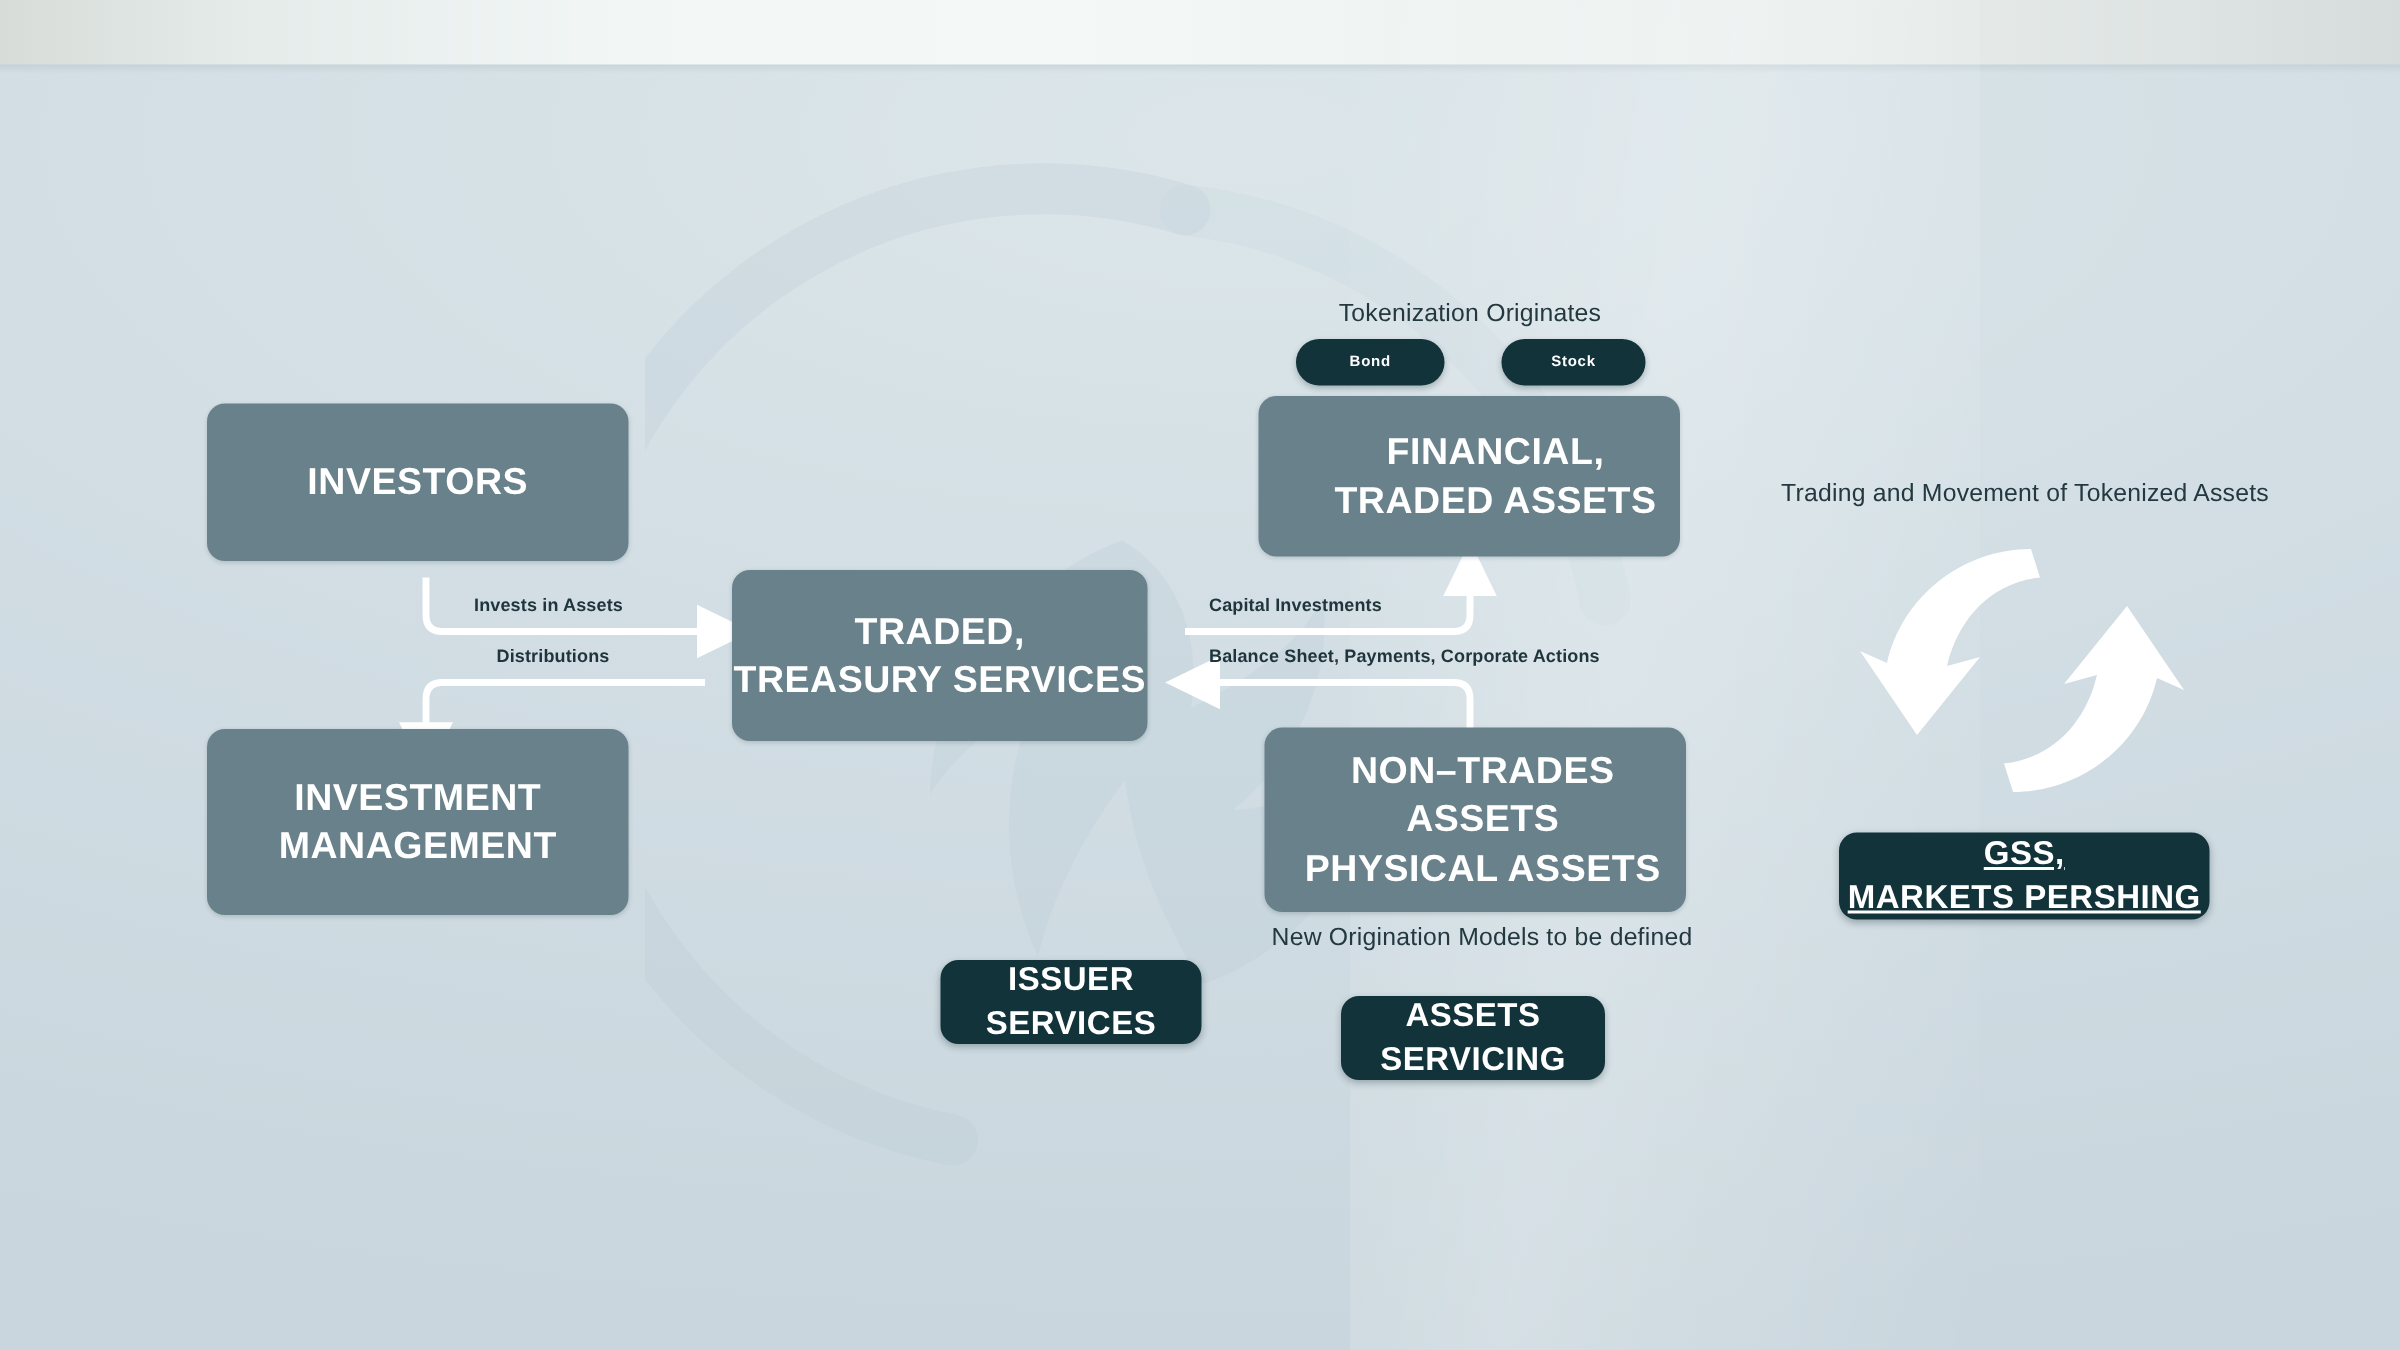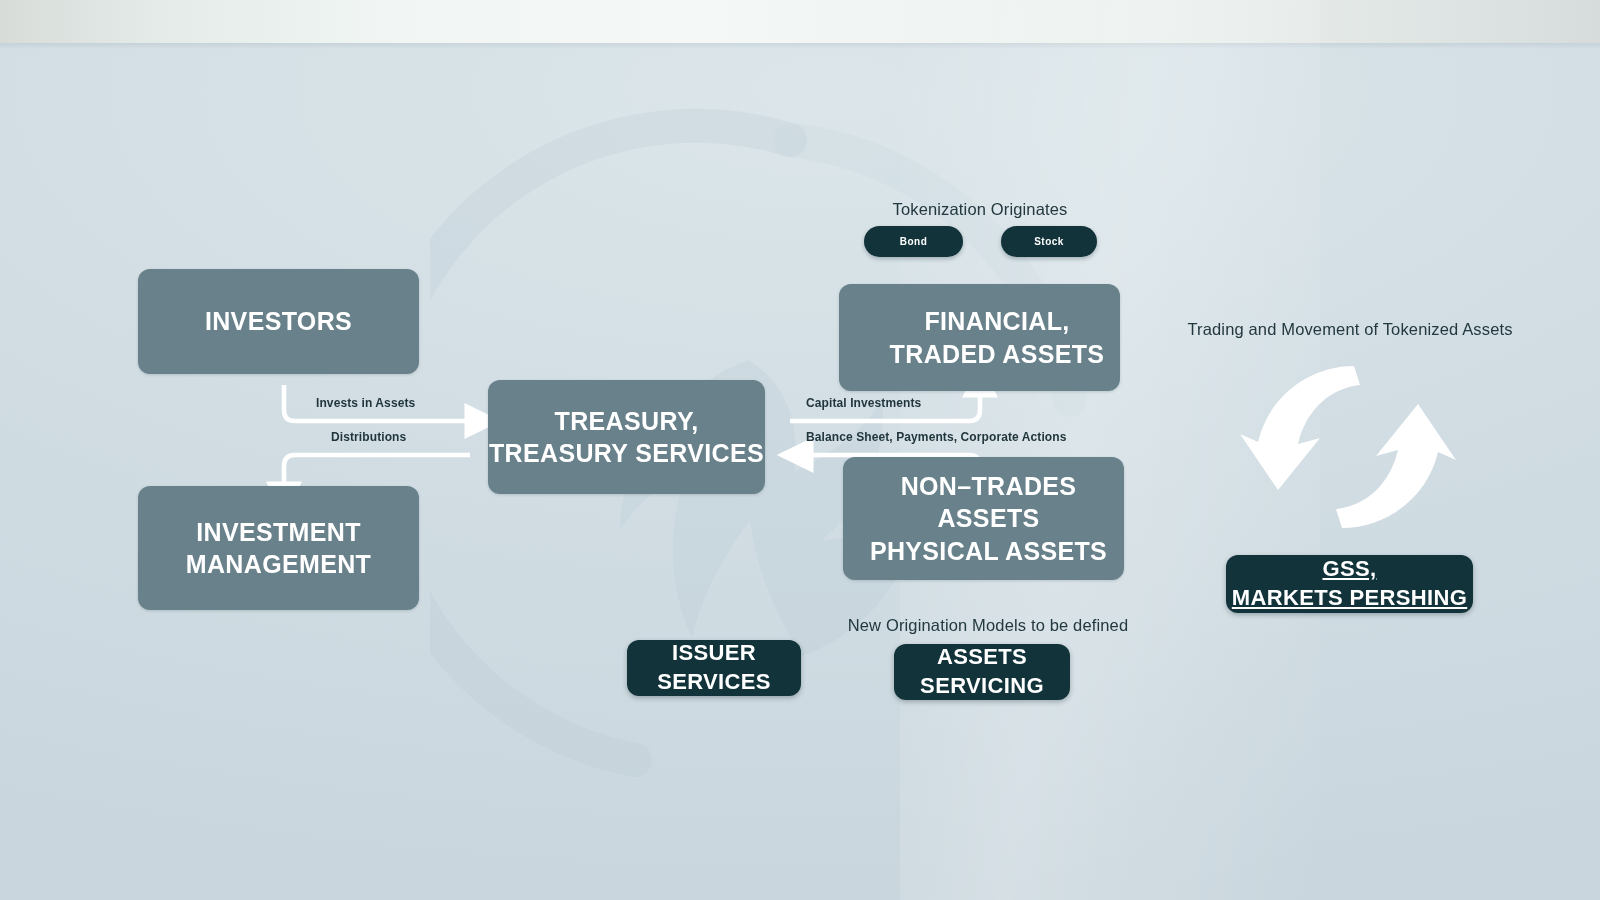--- a/index.html
+++ b/index.html
@@ -236,47 +236,47 @@
 
   <div class="node node-slate" style="left:138px; top:486px; width:281px; height:124px;">
     <div>
       <div>INVESTMENT</div>
       <div>MANAGEMENT</div>
     </div>
   </div>
 
   <div class="node node-slate" style="left:488px; top:380px; width:277px; height:114px;">
     <div>
-      <div>TREASURY,</div>
+      <div>TRADED,</div>
       <div>TREASURY SERVICES</div>
     </div>
   </div>
 
-  <div class="node node-slate" style="left:839px; top:284px; width:281px; height:107px;padding-left:35px;">
+  <div class="node node-slate" style="left:839px; top:264px; width:281px; height:107px;padding-left:35px;">
     <div>
       <div>FINANCIAL,</div>
       <div>TRADED ASSETS</div>
     </div>
   </div>
 
-  <div class="node node-slate" style="left:843px; top:457px; width:281px; height:123px;padding-left:10px;">
+  <div class="node node-slate" style="left:843px; top:485px; width:281px; height:123px;padding-left:10px;">
     <div>
       <div>NON–TRADES ASSETS</div>
       <div>PHYSICAL ASSETS</div>
     </div>
   </div>
 
   <div class="node node-dark" style="left:627px; top:640px; width:174px; height:56px;text-align:center;">
     <div>
       <div>ISSUER</div>
       <div>SERVICES</div>
     </div>
   </div>
 
-  <div class="node node-dark" style="left:894px; top:644px; width:176px; height:56px;">
+  <div class="node node-dark" style="left:894px; top:664px; width:176px; height:56px;">
     <div>
       <div>ASSETS</div>
       <div>SERVICING</div>
     </div>
   </div>
 
   <div class="node node-dark" style="left:1226px; top:555px; width:247px; height:58px;text-decoration:underline;">
     <div>
       <div>GSS,</div>
       <div>MARKETS PERSHING</div>

